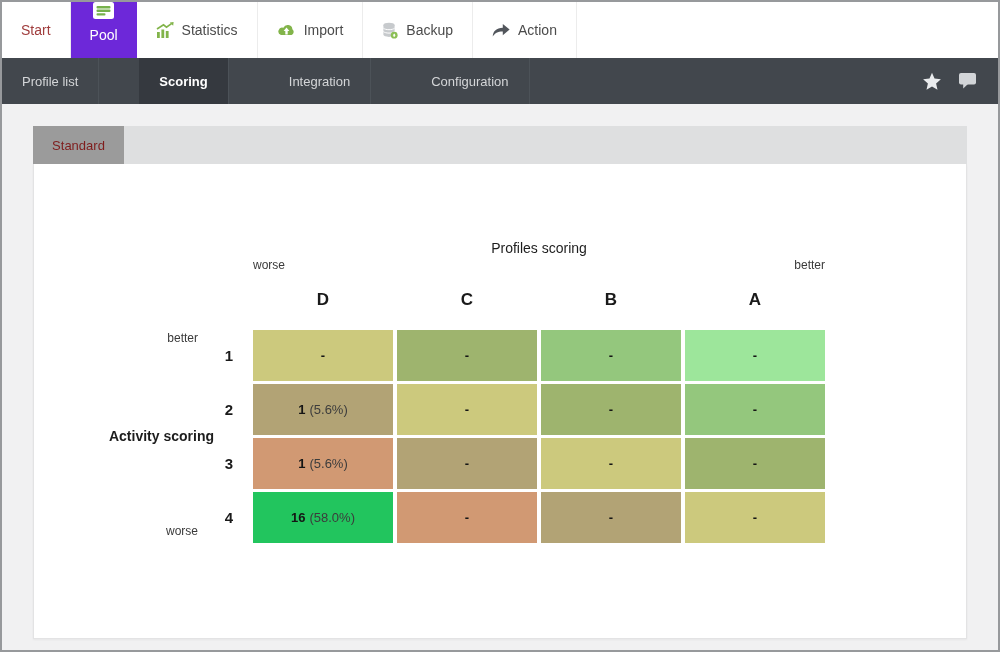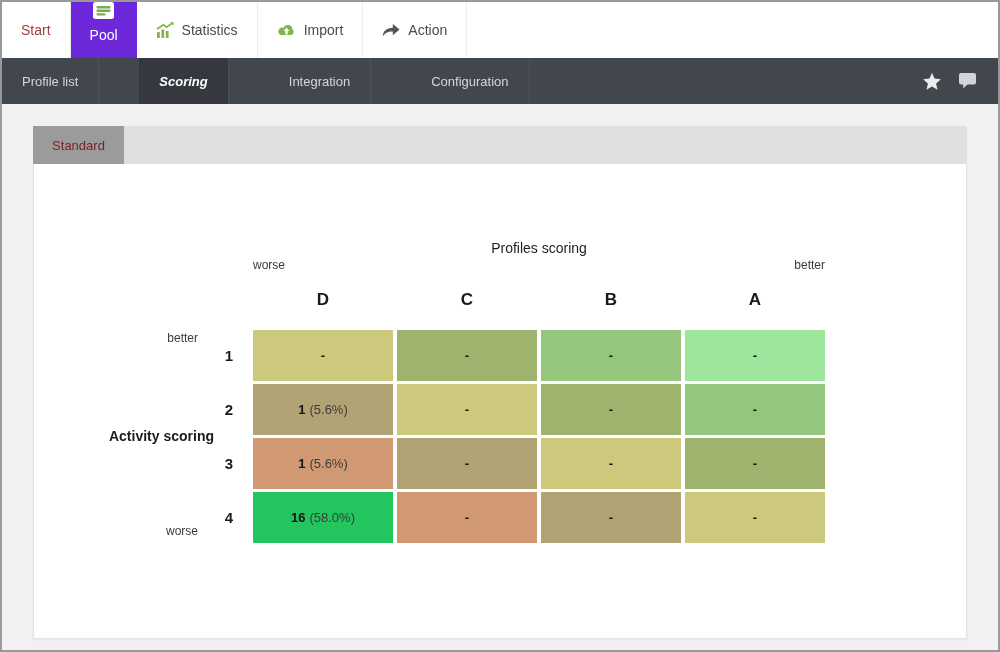--- a/index.html
+++ b/index.html
@@ -21,21 +21,21 @@
   .nav1-item.start { color:#a03d3d; }
   .nav1-item.active { background:#6d28d9; color:#ffffff; border-right:none;flex-direction:column; }
   .nav1-item svg { display:block; }
   
   .nav2 { height:46px; background:#42474d; display:flex; align-items:stretch;gap:40px; }
   .nav2-item {
     display:flex; align-items:center; padding:0 20px;
     font-size:13px; color:#d4d6d8; border-right:1px solid #4c5258;
     cursor:pointer; white-space:nowrap;
   }
-  .nav2-item.active { background:#35393f; color:#ffffff; font-weight:700;font-style:italic; }
+  .nav2-item.active { background:#35393f; color:#ffffff; font-weight:700; }
   .nav2-right { margin-left:auto; display:flex; align-items:center; gap:17px; padding-right:22px; }
   .nav2-right svg { display:block; cursor:pointer; }
   
   .tabstrip { margin:22px 31px 0 31px; height:38px; background:#dedfe0; display:flex; }
   .tab-standard {
     width:91px; background:#9b9b9b; color:#7f1d1d; font-size:13px;
     display:flex; align-items:center; justify-content:center; cursor:pointer;
   }
   
   .panel {
@@ -96,20 +96,33 @@
     <span>
       <svg width="19" height="14" viewBox="0 0 19 14">
         <path d="M15.4 6.2 A4.7 4.7 0 0 0 6.4 4.8 A3.7 3.7 0 0 0 4 12 H14.6 A3.4 3.4 0 0 0 15.4 6.2 Z" fill="#82b44a"></path>
         <path d="M9.5 4.6 L12.4 8.1 H10.7 V11.4 H8.3 V8.1 H6.6 Z" fill="#ffffff"></path>
       </svg>
     </span>
     <span>Import</span>
   </div>
   <div class="nav1-item">
     <span>
+      <svg width="16" height="17" viewBox="0 0 16 17">
+        <ellipse cx="7" cy="3" rx="5.6" ry="2.3" fill="#c7cacd"></ellipse>
+        <path d="M1.4 3 V12.6 C1.4 13.9 3.9 14.9 7 14.9 C10.1 14.9 12.6 13.9 12.6 12.6 V3 Z" fill="#c7cacd"></path>
+        <path d="M1.4 6.2 C2.4 7.1 4.5 7.7 7 7.7 C9.5 7.7 11.6 7.1 12.6 6.2" stroke="#ffffff" stroke-width="1" fill="none"></path>
+        <path d="M1.4 9.6 C2.4 10.5 4.5 11.1 7 11.1 C9.5 11.1 11.6 10.5 12.6 9.6" stroke="#ffffff" stroke-width="1" fill="none"></path>
+        <circle cx="12.2" cy="13.2" r="3.4" fill="#8bbf55"></circle>
+        <path d="M12.2 11.6 L13.7 13.4 H12.9 V14.8 H11.5 V13.4 H10.7 Z" fill="#ffffff"></path>
+      </svg>
+    </span>
+    <span>Backup</span>
+  </div>
+  <div class="nav1-item">
+    <span>
       <svg width="18" height="14" viewBox="0 0 18 14">
         <path d="M10.8 4.8 V1 L17.6 6.6 L10.8 12.2 V8.4 C5.6 8.4 2.7 10.2 0.7 13.5 C1.2 8 4.4 5.1 10.8 4.8 Z" fill="#52565c"></path>
       </svg>
     </span>
     <span>Action</span>
   </div>
 </div>
 
 <div class="nav2">
   <div class="nav2-item">

